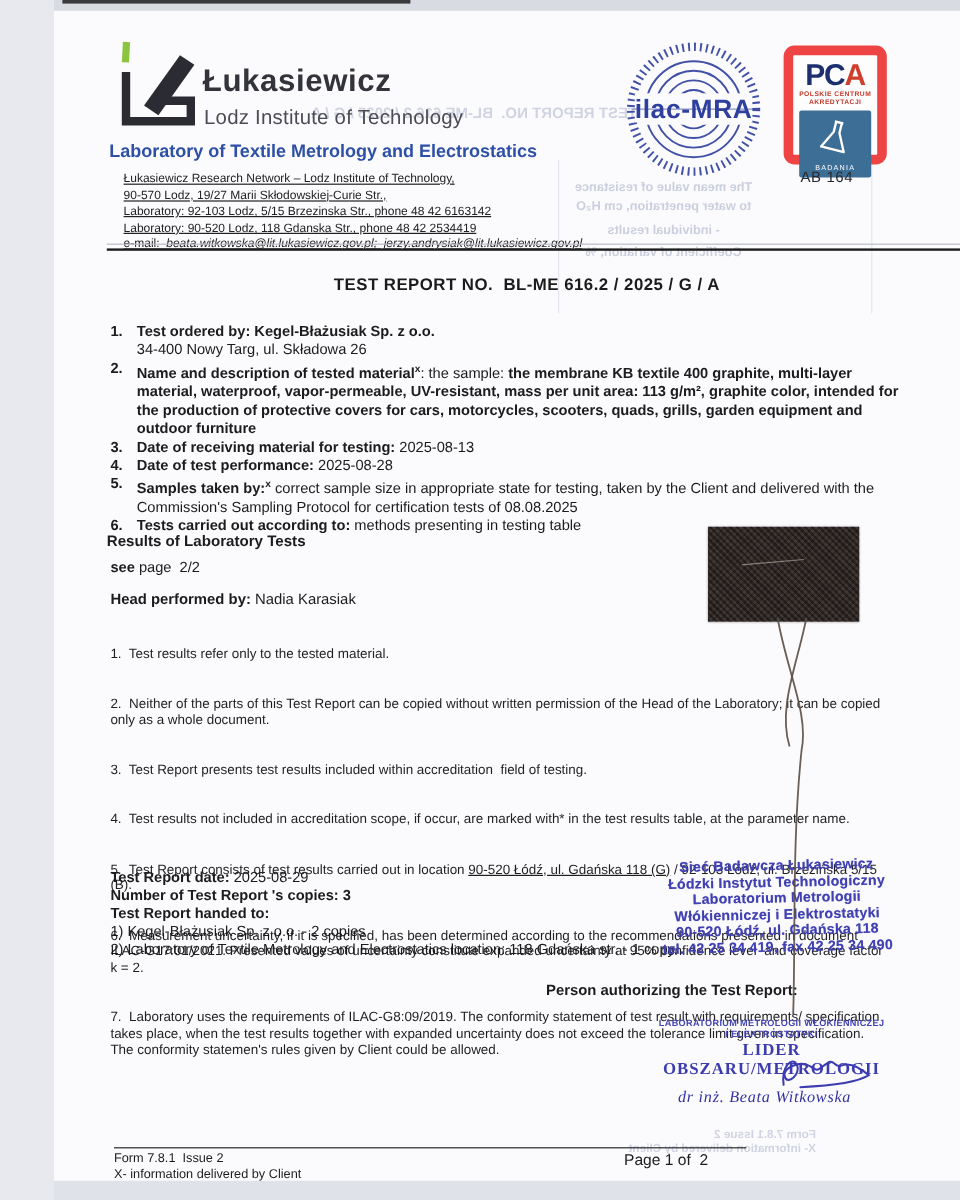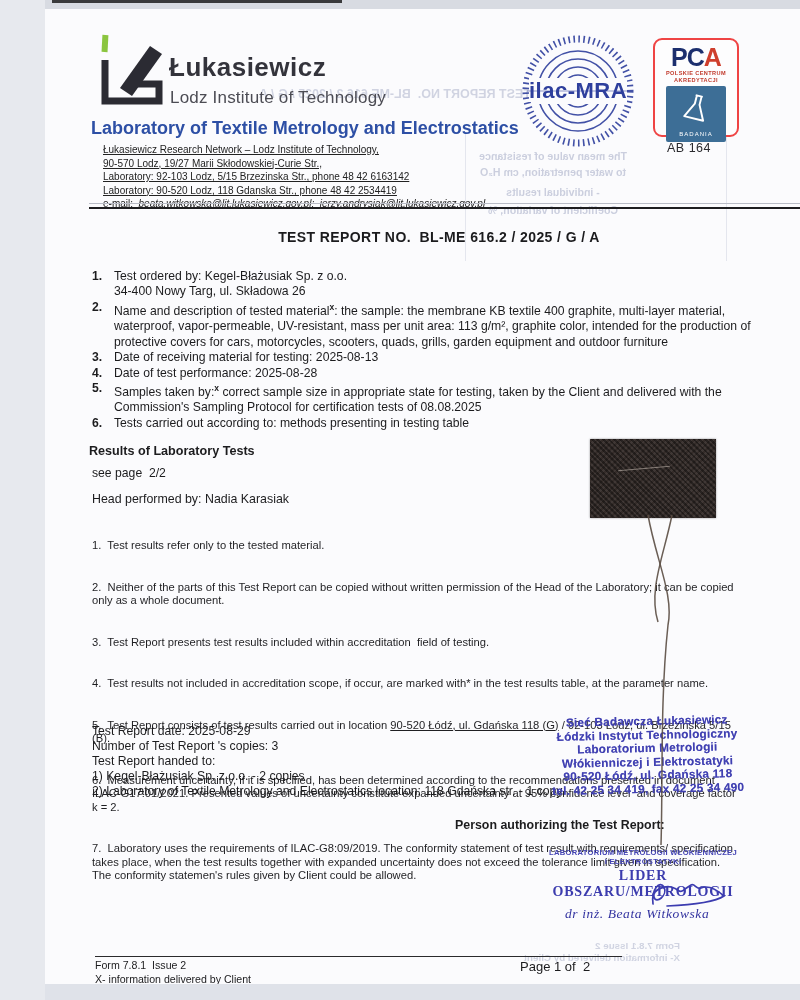--- a/index.html
+++ b/index.html
@@ -14,44 +14,44 @@
   
   .top-strip{left:0;top:0;width:800px;height:9px;background:#d8dbe2;}
   .top-dark{left:52px;top:0;width:290px;height:3px;background:#3a3a3c;}
   .bottom-strip{left:0;top:984px;width:800px;height:16px;background:#dfe2e9;}
   .left-strip{left:0;top:0;width:45px;height:1000px;background:#e7e9ee;}
   
   .page{left:45px;top:8px;width:755px;height:977px;background:#fbfbfd;}
   
   .brand{left:124px;top:44px;font-size:26px;font-weight:700;color:#33333b;letter-spacing:.5px;}
   .brand-sub{left:125px;top:80px;font-size:17px;color:#4c4c54;letter-spacing:.2px;}
-  .lab-title{left:46px;top:110px;font-size:18px;font-weight:700;color:#2d4fa5;}
+  .lab-title{left:46px;top:110px;font-size:15px;font-weight:700;color:#2d4fa5;}
   .addr{left:58px;top:135px;font-size:10px;line-height:13.6px;color:#222;text-decoration:underline;}
   .addr .em{font-style:italic;}
   .rule{left:44px;top:199px;width:711px;height:0;border-top:2.5px solid #1d1d1f;}
   .rule-faint{left:44px;top:195px;width:711px;height:0;border-top:1px solid #b9bcc6;}
   
   .seal{left:476px;top:26px;}
-  .pca{left:608px;top:30px;width:86px;height:99px;border:2px solid #ef4444;border-radius:9px;background:#fdfdfe;text-align:center;box-sizing:border-box;}
+  .pca{left:608px;top:30px;width:86px;height:99px;border:8px solid #ef4444;border-radius:9px;background:#fdfdfe;text-align:center;box-sizing:border-box;}
   .pca-word{margin-top:4px;font-size:25px;font-weight:800;letter-spacing:-1px;line-height:26px;}
   .pca-word .pc{color:#1c2f6e;}
   .pca-word .a{color:#cf3f2d;}
   .pca-sub{font-size:5.6px;font-weight:700;color:#c0392b;letter-spacing:.4px;line-height:6.5px;}
   .pca-square{width:60px;height:56px;background:#3d6e96;margin:3px auto 0;border-radius:2px;position:relative;}
   .pca-square svg{margin-top:6px;}
   .badania{font-size:6px;color:#fff;letter-spacing:1px;margin-top:1px;}
   .ab{left:622px;top:133px;font-size:12.5px;color:#2a2a2e;letter-spacing:.5px;}
   
   .title{left:44px;top:221px;width:700px;text-align:center;font-size:14px;font-weight:700;letter-spacing:.4px;color:#1b1b1d;}
   
   .items{left:47px;top:261px;width:660px;font-size:12.2px;line-height:15.4px;}
   .li{display:flex;}
   .li .num{width:22px;flex:0 0 22px;font-weight:700;}
   .li .body{flex:1;}
-  b,.b{font-weight:400;}
+  b,.b{font-weight:700;}
   sup{font-size:8.5px;font-weight:700;}
   .results-heading{left:44px;top:436px;width:700px;text-align:left;font-size:12.6px;font-weight:700;}
   .see-page{left:47px;top:458px;font-size:12.2px;}
   .performed{left:47px;top:484px;font-size:12.4px;}
   
   .notes{left:47px;top:504px;width:645px;font-size:11.2px;line-height:13.5px;color:#1f1f22;}
   .notes p{margin:0 0 1px 0;}
   .u{text-decoration:underline;}
   
   .closing{left:47px;top:716px;width:500px;font-size:12.2px;line-height:15px;}

